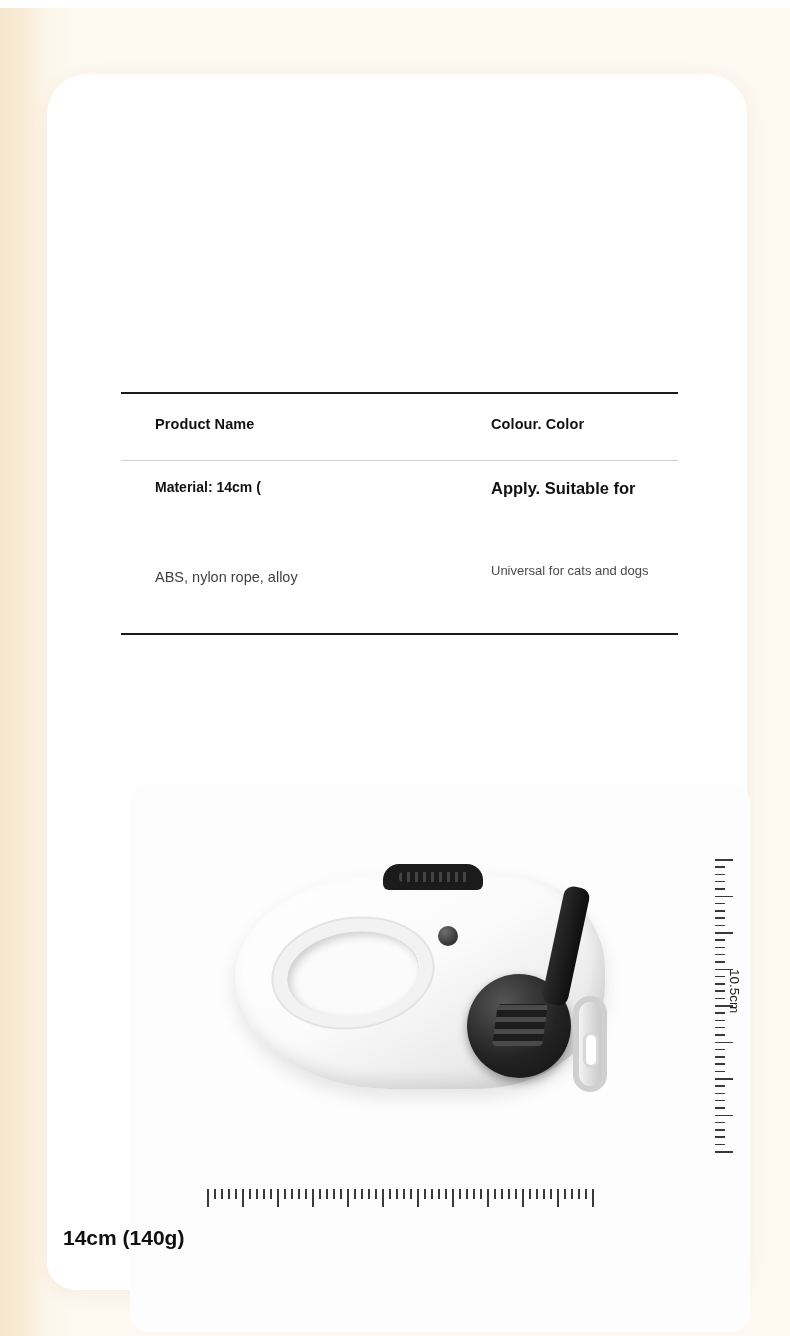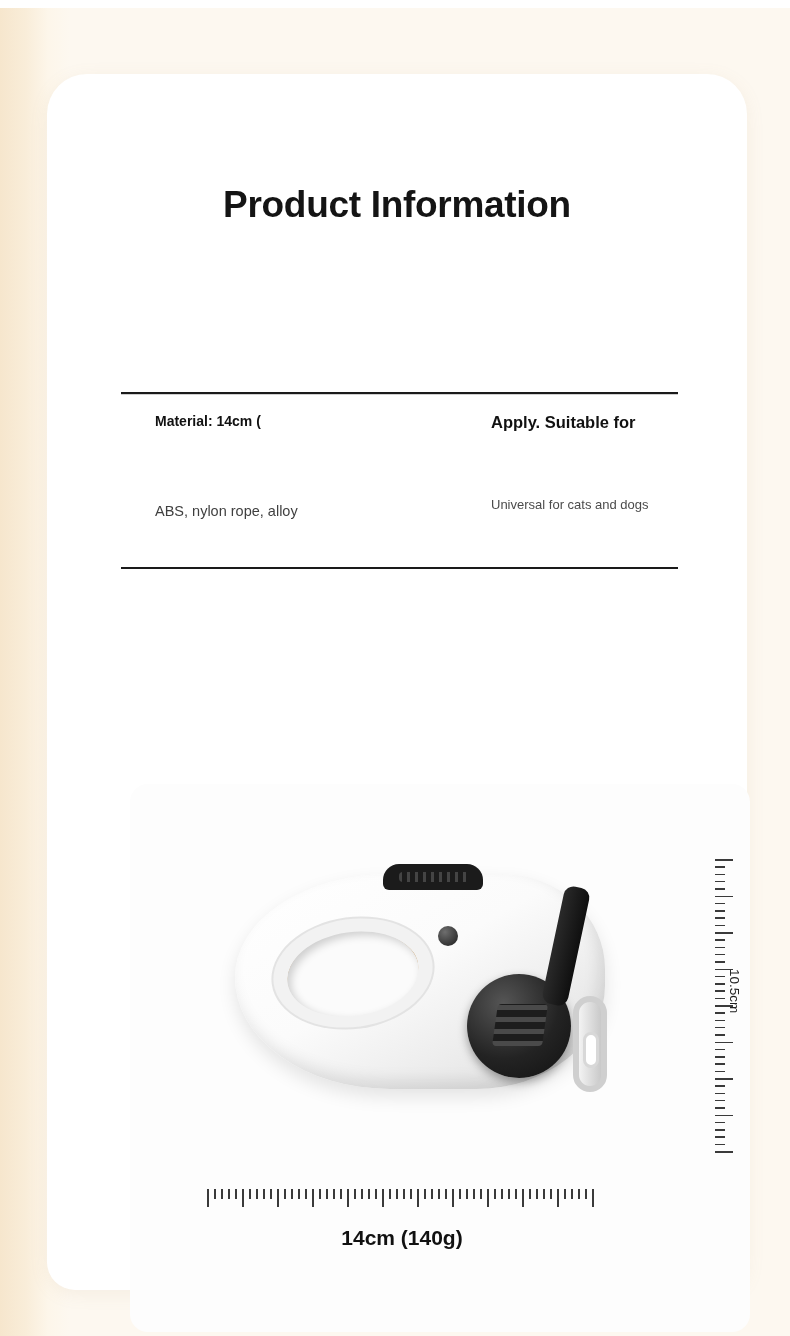--- a/index.html
+++ b/index.html
@@ -104,22 +104,22 @@
     position: absolute;
     left: 160px; top: 1115px;
     width: 390px; height: 28px;
   }
   .htick {
     position: absolute; top: 0;
     width: 1.6px; background: #3a3a3a;
   }
   .dim-label {
     position: absolute;
-    left: 5px; top: 1152px; width: 700px;
-    text-align: center;
+    left: 16px; top: 1152px; width: 700px;
+    text-align: left;
     font-size: 21px; font-weight: bold; color: #111;
   }
 
   
   .leash { position: absolute; left: 105px; top: 60px; width: 420px; height: 250px; }
   .body {
     position: absolute; left: 0; top: 10px;
     width: 370px; height: 215px;
     background: linear-gradient(150deg,#ffffff 0%, #fbfbfb 45%, #e9e9e9 78%, #dcdcdc 100%);
     border-radius: 180px 120px 150px 180px / 120px 110px 120px 130px;
@@ -196,26 +196,29 @@
 </style>
 </head>
 <body>
 
 <div class="page">
 
   <div class="topbar"></div>
 
   <div class="card">
 
-    <div class="title">Product Information</div>
 
     <div class="table">
 
       <div class="rowline rule-top"></div>
 
+      <div class="trow" style="height:66px;">
+        <div class="cell-l hdr" style="top:22px;">Product Name</div>
+        <div class="cell-r hdr" style="top:22px;">Colour. Color</div>
+      </div>
 
 
       <div class="rowline rule-mid"></div>
 
       <div class="trow" style="height:72px;">
         <div class="cell-l hdr-md" style="top:18px;">Material: 14cm (</div>
         <div class="cell-r hdr-lg" style="top:18px;">Apply. Suitable for</div>
       </div>
 
       <div class="trow" style="height:100px;">

